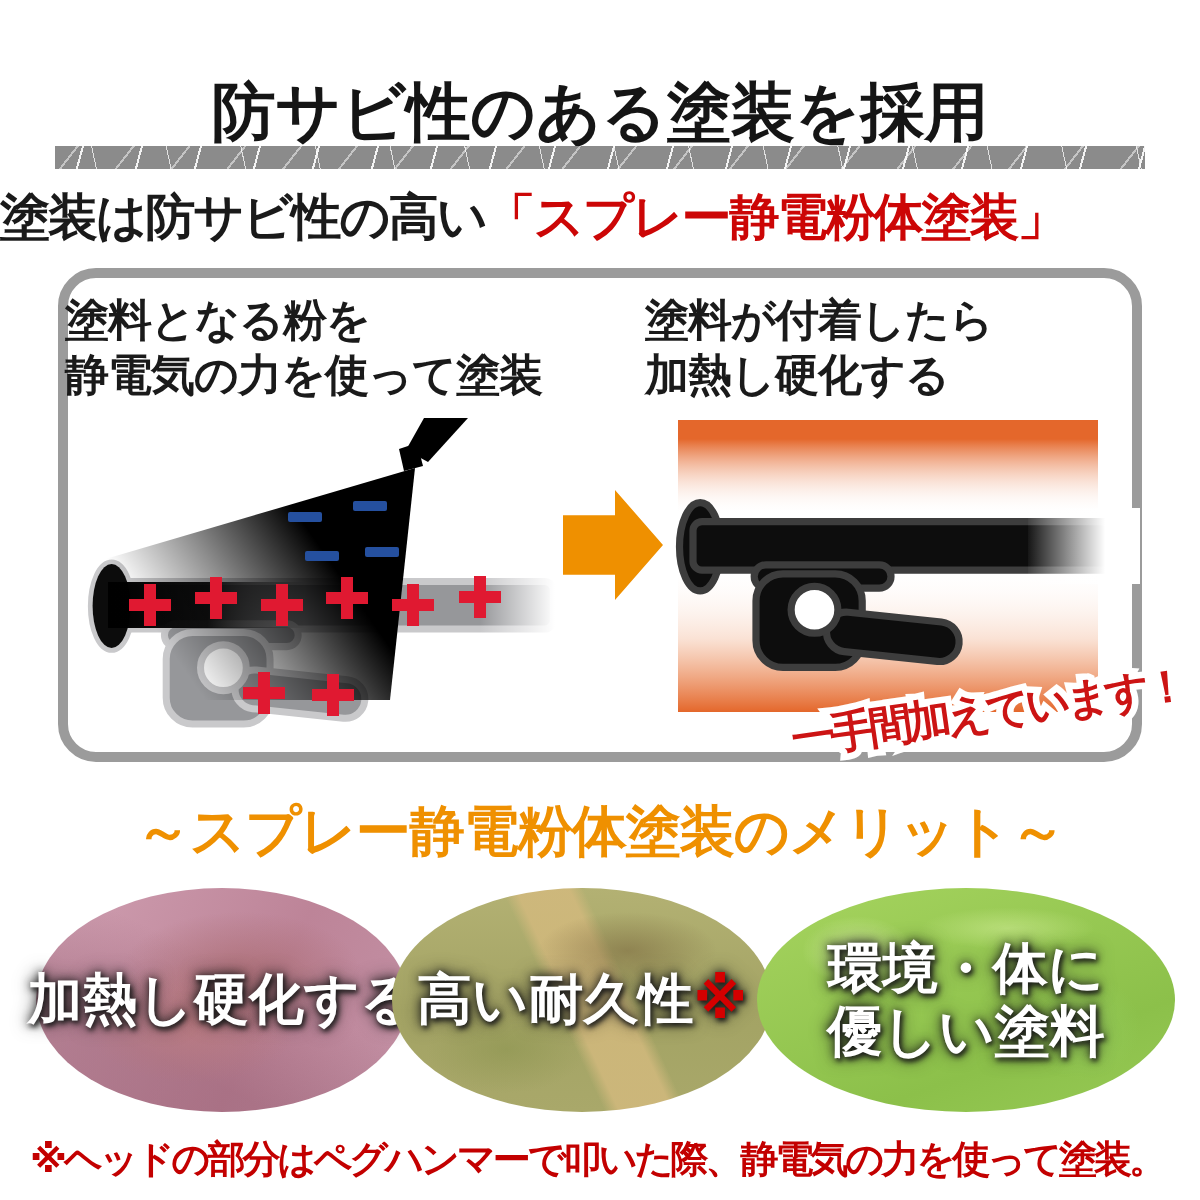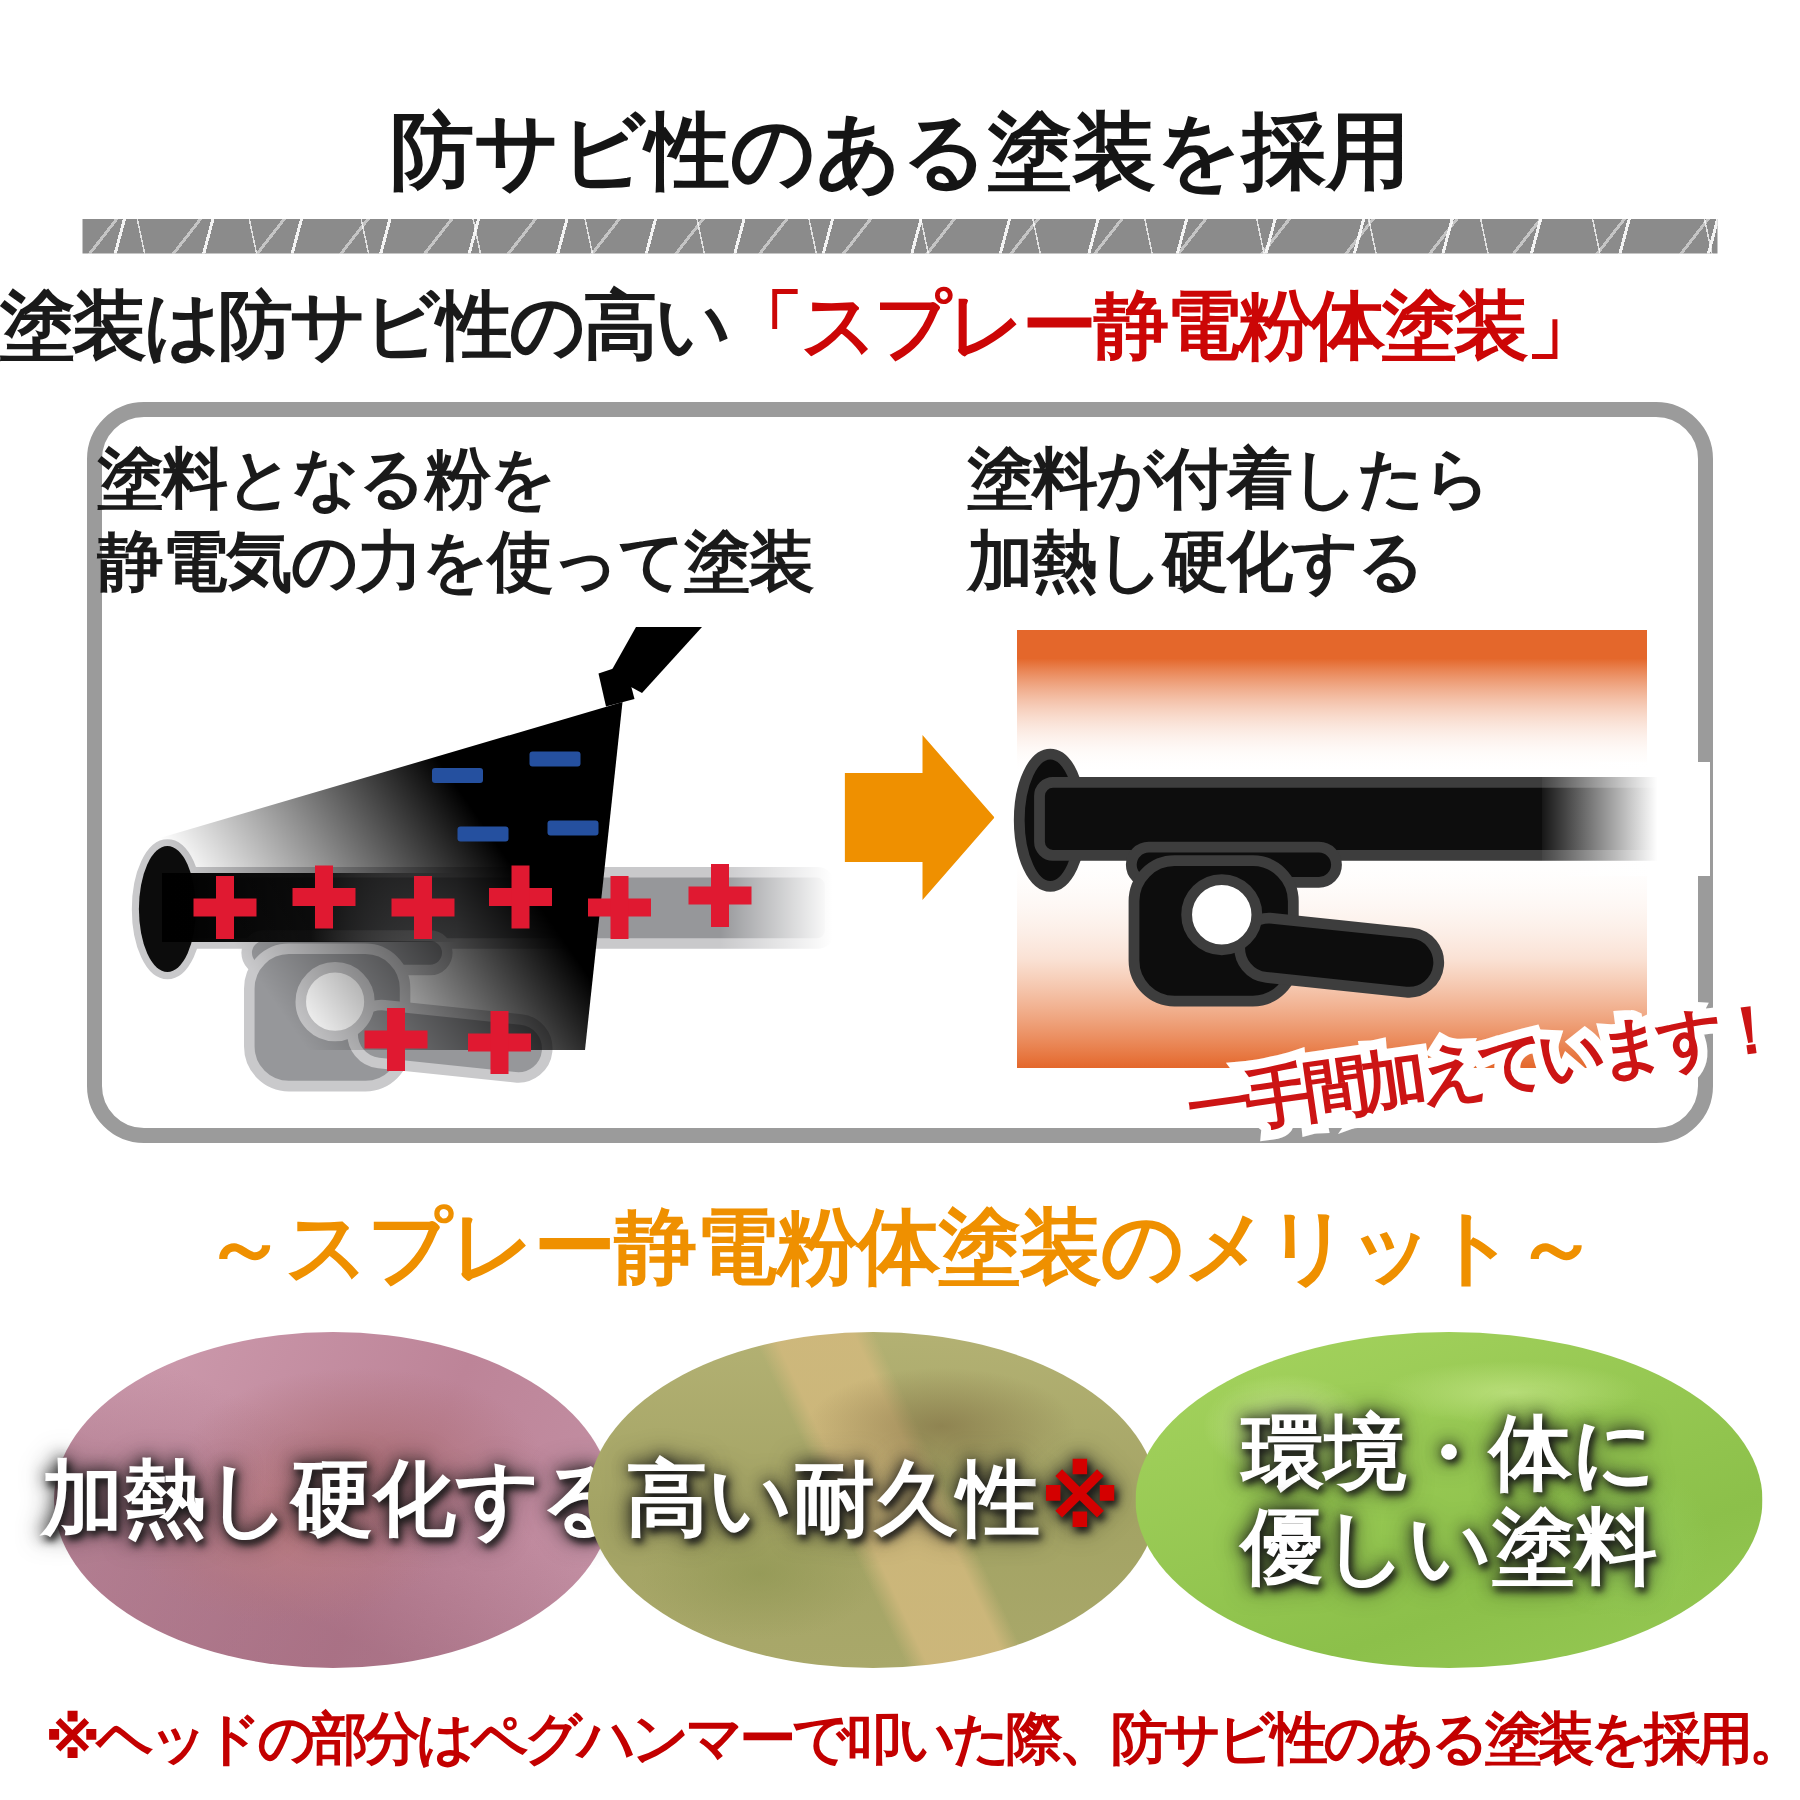--- a/index.html
+++ b/index.html
@@ -1,20 +1,20 @@
 <!DOCTYPE html>
 <html><head>
 <meta charset="utf-8">
 <style>
   html,body{margin:0;padding:0;background:#fff;}
   .page{position:relative;width:1200px;height:1200px;background:#fff;overflow:hidden;
         font-family:"Liberation Sans","DejaVu Sans",sans-serif;}
   .abs{position:absolute;}
 
-  .title{left:0;top:26px;width:1200px;text-align:center;font-size:56px;font-weight:900;
+  .title{left:0;top:26px;width:1200px;text-align:center;font-size:64px;font-weight:900;
          color:#151515;letter-spacing:0;white-space:nowrap;}
 
   .divider{left:55px;top:146px;width:1090px;height:23px;background-color:#8b8b8b;
     background-image:
       repeating-linear-gradient(105deg, transparent 0 26px, rgba(255,255,255,.9) 26px 28px, transparent 28px 57px),
       repeating-linear-gradient(78deg,  transparent 0 40px, rgba(255,255,255,.75) 40px 41px, transparent 41px 73px),
       repeating-linear-gradient(128deg, transparent 0 17px, rgba(255,255,255,.5) 17px 19px, transparent 19px 44px);}
 
   .subtitle{left:0;top:184px;width:976px;text-align:center;font-size:50px;font-weight:900;
             letter-spacing:-2px;white-space:nowrap;}
@@ -208,15 +208,15 @@
     </div>
   </div>
 
   <div class="abs ellipse e3">
     <div class="mlabel">
       <div><span>環境・体に</span></div>
       <div>優しい塗料</div>
     </div>
   </div>
 
-  <div class="abs footnote">※ヘッドの部分はペグハンマーで叩いた際、防サビ性のある塗装を採用。</div>
+  <div class="abs footnote">※ヘッドの部分はペグハンマーで叩いた際、静電気の力を使って塗装。</div>
 
 </div>
 
 </body></html>

